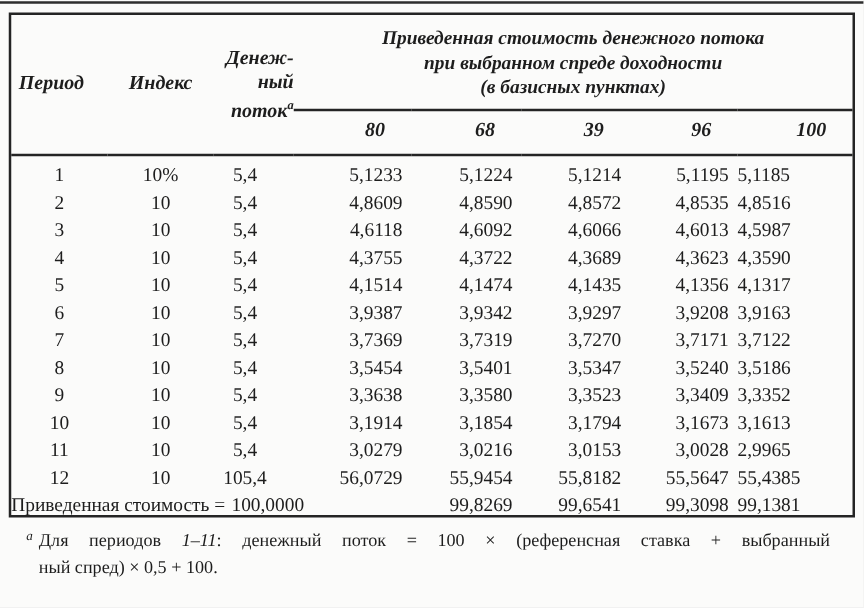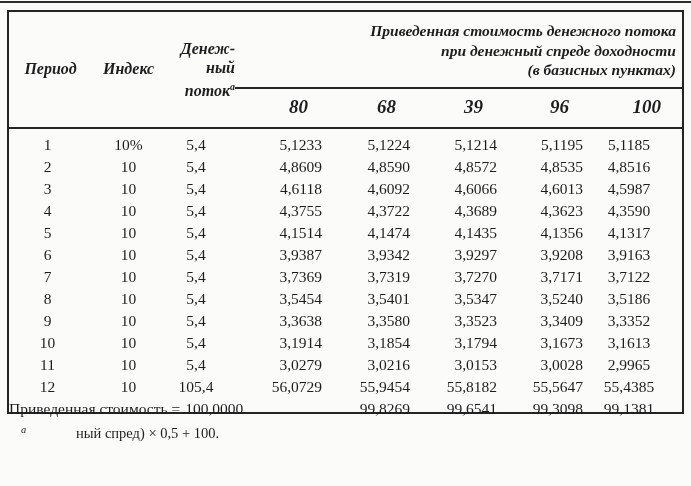--- a/index.html
+++ b/index.html
@@ -40,68 +40,68 @@
   col.c7 { width: 86px; }
   col.c8 { width: 92px; }
 
   thead th {
     font-weight: bold;
     font-style: italic;
     font-size: 16px;
     border-bottom: 2px solid #242424;
     vertical-align: middle;
   }
-  th.h-period { text-align: center; padding-left: 6px; }
+  th.h-period { text-align: left; padding-left: 6px; }
   th.h-index  { }
   th.h-cashflow { text-align: right; line-height: 19px; }
   th.h-cashflow sup { font-size: 10px; font-style: italic; }
   th.h-span {
-    text-align: right;
+    text-align: center;
     font-size: 15.5px;
     line-height: 19.5px;
     padding: 9px 6px 7px 6px;
   }
   tr.subheader th {
-    font-size: 19px;
+    font-size: 16px;
     text-align: right;
     padding: 7px 21px 9px 0;
     border-bottom: 2px solid #242424;
   }
 
   tbody td, tfoot td {
     font-size: 15.5px;
     height: 22px;
     line-height: 22px;
     vertical-align: middle;
     white-space: nowrap;
   }
   tbody tr:first-child td { padding-top: 5px; }
   td.c-center { text-align: center; }
   td.c-cf  { text-align: center; padding-right: 14px; }
   td.c-val { text-align: right; padding-right: 7px; }
-  td.c-val-last { text-align: center; padding-right: 14px; margin-top: 28px; }
+  td.c-val-last { text-align: left; padding-right: 14px; margin-top: 28px; }
   tfoot td { height: 24px; padding-bottom: 3px; }
   td.total-merged { padding-right: 7px; }
   td.total-merged .total-value { margin-left: 5px; }
 
   .footnote {
     position: absolute;
     left: 31px; top: 423px;
     width: 633px;
     font-size: 14.5px;
     line-height: 21px;
   }
   .footnote .fn-marker {
     position: absolute;
     left: -10px; top: -4px;
     font-style: italic;
     font-size: 10.5px;
   }
   .fn-line { text-align: justify; text-align-last: justify; }
-  .fn-line.last { text-align: center; text-align-last: left; margin-left: 45px; }
+  .fn-line.last { text-align: center; text-align-last: left; }
   .fn-italic { font-style: italic; }
 </style>
 </head>
 <body>
 
 <div class="page">
   <div class="top-rule"></div>
 
   <div class="table-box">
     <table>
@@ -119,21 +119,21 @@
         <tr>
           <th class="h-period" rowspan="2">Период</th>
           <th class="h-index" rowspan="2">Индекс</th>
           <th class="h-cashflow" rowspan="2">
             <div>Денеж-</div>
             <div>ный</div>
             <div><span>поток</span><sup>a</sup></div>
           </th>
           <th class="h-span" colspan="5">
             <div>Приведенная стоимость денежного потока</div>
-            <div>при денежный спреде доходности</div>
+            <div>при выбранном спреде доходности</div>
             <div>(в базисных пунктах)</div>
           </th>
         </tr>
         <tr class="subheader">
           <th>80</th>
           <th>68</th>
           <th>39</th>
           <th>96</th>
           <th>100</th>
         </tr>
@@ -270,16 +270,17 @@
           <td class="c-val">99,3098</td>
           <td class="c-val-last">99,1381</td>
         </tr>
       </tfoot>
     </table>
   </div>
 
   <div class="footnote">
     <span class="fn-marker">a</span>
     <div>
+        <div class="fn-line"><span>Для периодов </span><span class="fn-italic">1–11</span><span>: денежный поток = 100 × (референсная ставка + выбранный</span></div>
         <div class="fn-line last"><span>ный спред) × 0,5 + 100.</span></div>
       </div>
   </div>
 </div>
 
 </body></html>

